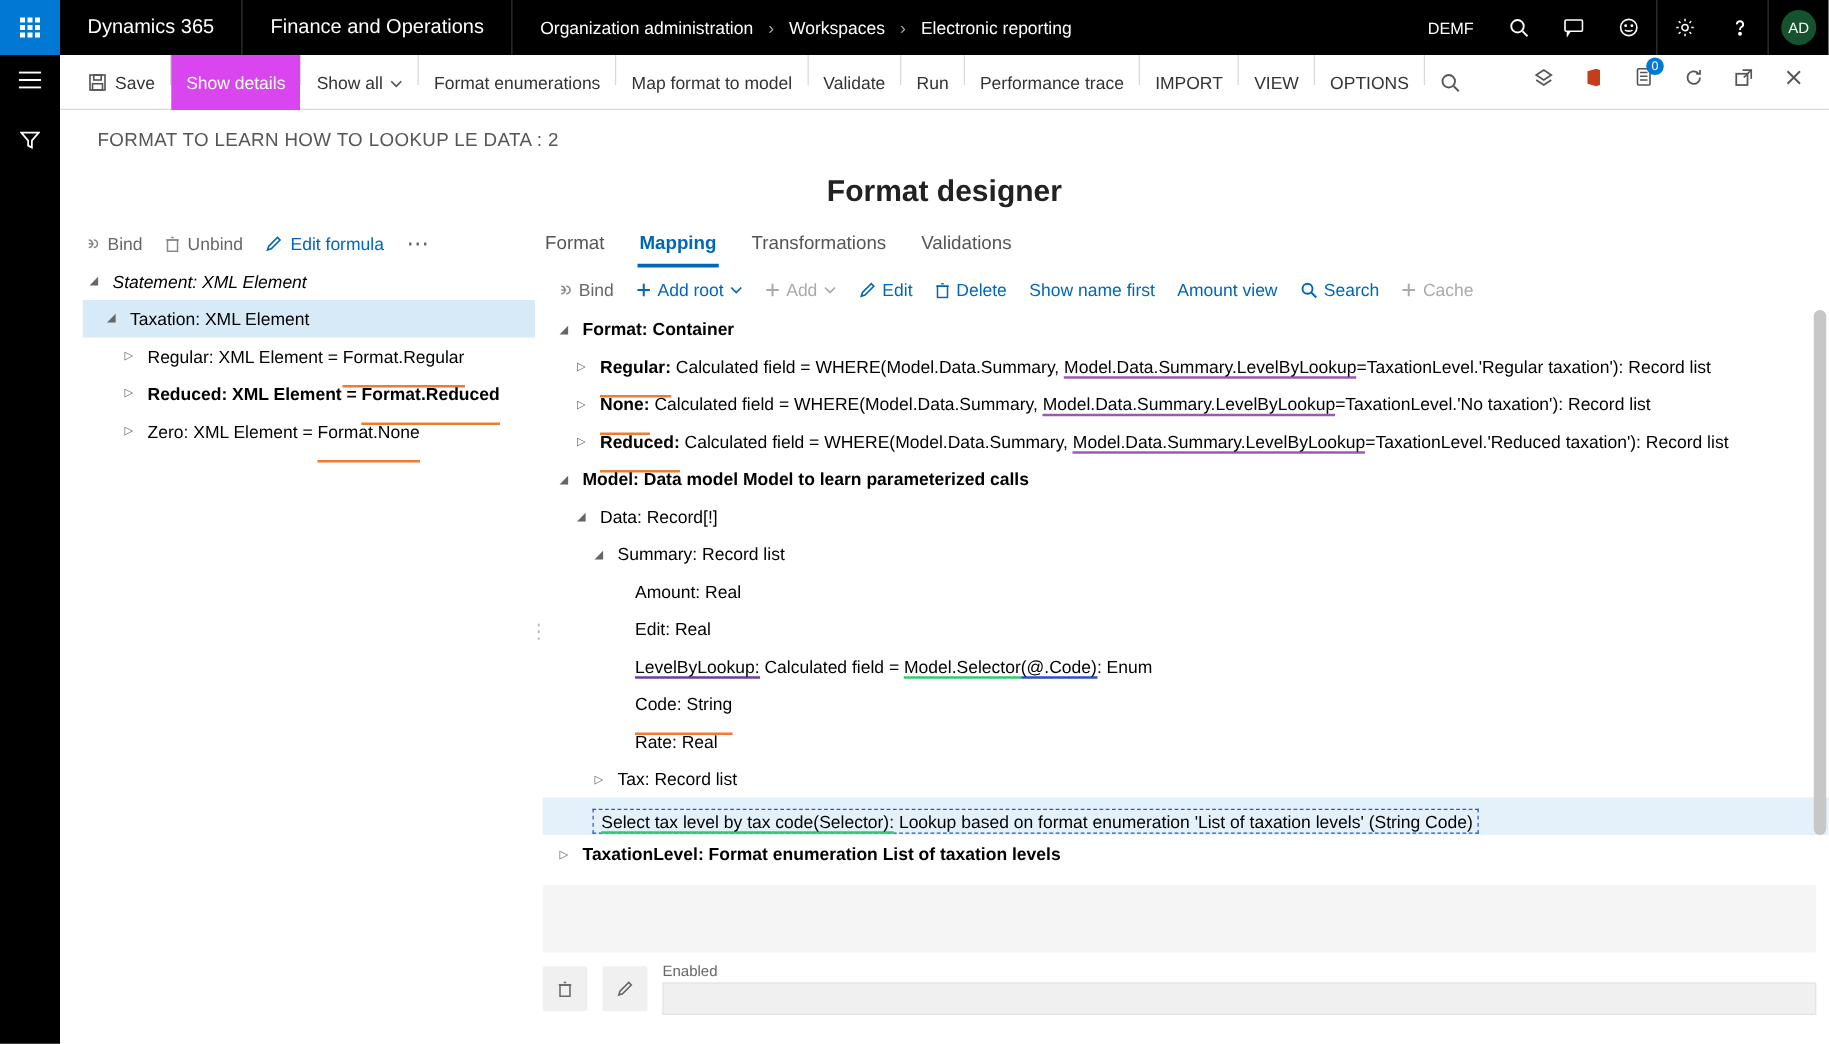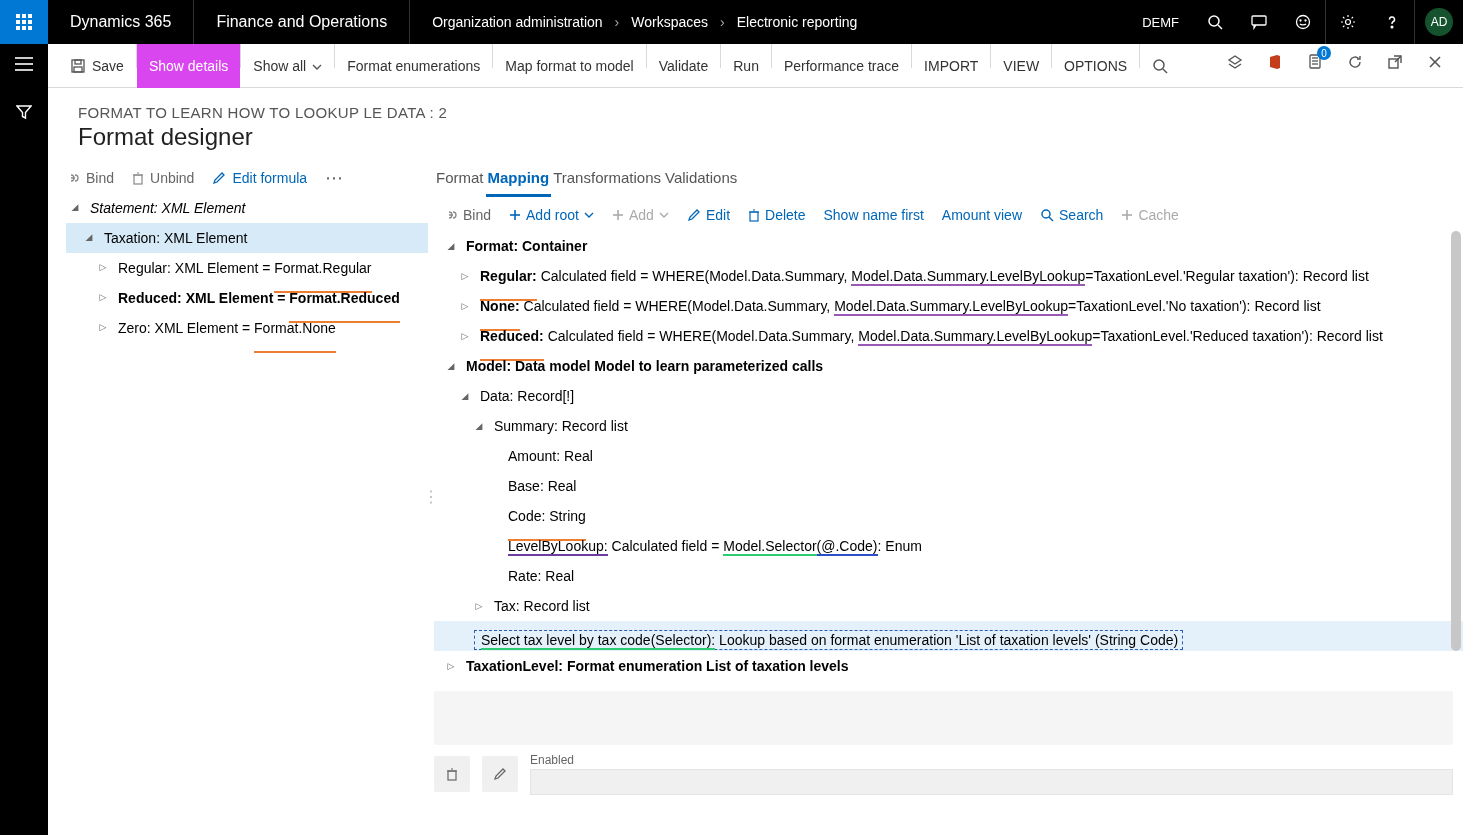--- a/index.html
+++ b/index.html
@@ -30,40 +30,40 @@
   .cmd .icn { width:16px; height:16px; display:inline-flex; align-items:center; justify-content:center; }
   .cmdbar .divider { width:1px; height:24px; background:#d9d9d9; }
   .cmdbar-right { margin-left:auto; display:flex; align-items:center; gap:4px; }
   .cmdbar-right .iconbtn { width:36px; height:36px; display:flex; align-items:center; justify-content:center; color:#555; position:relative; }
   .badge { position:absolute; top:2px; right:2px; background:#0078d4; color:#fff; font-size:10px; border-radius:8px; min-width:14px; height:14px; display:flex; align-items:center; justify-content:center; padding:0 3px; }
 
   
   .content { position:absolute; left:48px; right:0; top:88px; bottom:0; display:flex; flex-direction:column; }
   .page-header { padding:16px 30px 6px 30px; }
   .crumb-line { font-size:15px; color:#555; letter-spacing:0.3px; text-transform:uppercase; }
-  .page-title { font-size:24px; font-weight:400; color:#222; margin-top:2px; }
+  .page-title { font-size:24px; font-weight:700; color:#222; margin-top:19px;text-align:center; }
 
   .toolbar2 { display:flex; align-items:center; gap:18px; padding:6px 30px; font-size:14px; }
   .toolbar2 .link { color:#666; display:flex; align-items:center; gap:6px; cursor:pointer; }
   .toolbar2 .link.blue { color:#0066b8; }
   .toolbar2 .dots { color:#666; font-size:18px; line-height:1; }
 
   .panes { flex:1; display:flex; overflow:hidden; padding-left:18px; }
   .left-pane { width:362px; overflow:auto; padding-top:6px; font-size:14px; }
   .right-pane { flex:1; display:flex; flex-direction:column; overflow:hidden; }
 
   
   .tree-row { display:flex; align-items:center; height:30px; padding-right:6px; cursor:pointer; }
   .tree-row .toggle { width:18px; text-align:center; color:#555; font-size:11px; transform:translateY(-1px); }
   .tree-row.selected { background:#d6eaf8; }
   .tree-row .lbl { white-space:nowrap; }
   .u-orange { border-bottom:2px solid #ed7d31; padding-bottom:15px; }
 
   
-  .tabs { display:flex; padding:4px 17px 0 0; font-size:15px; color:#555; }
+  .tabs { display:flex; gap:24px; padding:4px 17px 0 0; font-size:15px; color:#555; }
   .tabitem { padding:8px 2px; cursor:pointer; }
   .tabitem.active { color:#0066b8; font-weight:600; border-bottom:3px solid #0066b8; }
 
   .toolbar3 { display:flex; align-items:center; gap:18px; padding:10px 0 8px 10px; font-size:14px; }
   .toolbar3 .link { color:#666; display:flex; align-items:center; gap:5px; cursor:pointer; }
   .toolbar3 .link.blue { color:#0066b8; }
   .toolbar3 .link.gray { color:#aaa; }
 
   .mapping-tree { flex:1; overflow:auto; font-size:14px; padding-bottom:0; position:relative; }
   .mt-row { display:flex; align-items:center; min-height:30px; padding:1px 0; cursor:pointer; }
@@ -412,29 +412,29 @@
             <div class="mt-row" style="padding-left: 36px;">
               <span class="toggle" style="font-size: 9px; color: rgb(102, 102, 102);">◢</span>
               <span class="txt" style="padding-left: 6px;">Summary: Record list</span>
             </div>
             <div class="mt-row" style="padding-left: 50px;">
               <span class="toggle" style="font-size: 9px; color: rgb(102, 102, 102);"></span>
               <span class="txt" style="padding-left: 6px;">Amount: Real</span>
             </div>
             <div class="mt-row" style="padding-left: 50px;">
               <span class="toggle" style="font-size: 9px; color: rgb(102, 102, 102);"></span>
-              <span class="txt" style="padding-left: 6px;">Base: Real</span>
+              <span class="txt" style="padding-left: 6px;">Edit: Real</span>
             </div>
             <div class="mt-row" style="padding-left: 50px;">
               <span class="toggle" style="font-size: 9px; color: rgb(102, 102, 102);"></span>
+              <span class="txt" style="padding-left: 6px;"><span class="u-darkpurple">LevelByLookup:</span> Calculated field  =  <span class="u-green">Model.Selector</span><span class="u-blue">(@.Code)</span>: Enum</span>
+            </div>
+            <div class="mt-row" style="padding-left: 50px;">
+              <span class="toggle" style="font-size: 9px; color: rgb(102, 102, 102);"></span>
               <span class="txt" style="padding-left: 6px;"><span class="u-orange">Code: String</span></span>
-            </div>
-            <div class="mt-row" style="padding-left: 50px;">
-              <span class="toggle" style="font-size: 9px; color: rgb(102, 102, 102);"></span>
-              <span class="txt" style="padding-left: 6px;"><span class="u-darkpurple">LevelByLookup:</span> Calculated field  =  <span class="u-green">Model.Selector</span><span class="u-blue">(@.Code)</span>: Enum</span>
             </div>
             <div class="mt-row" style="padding-left: 50px;">
               <span class="toggle" style="font-size: 9px; color: rgb(102, 102, 102);"></span>
               <span class="txt" style="padding-left: 6px;">Rate: Real</span>
             </div>
             <div class="mt-row" style="padding-left: 36px;">
               <span class="toggle" style="font-size: 9px; color: rgb(102, 102, 102);">▷</span>
               <span class="txt" style="padding-left: 6px;">Tax: Record list</span>
             </div>
             <div class="mt-row sel" style="padding-left: 22px;">

